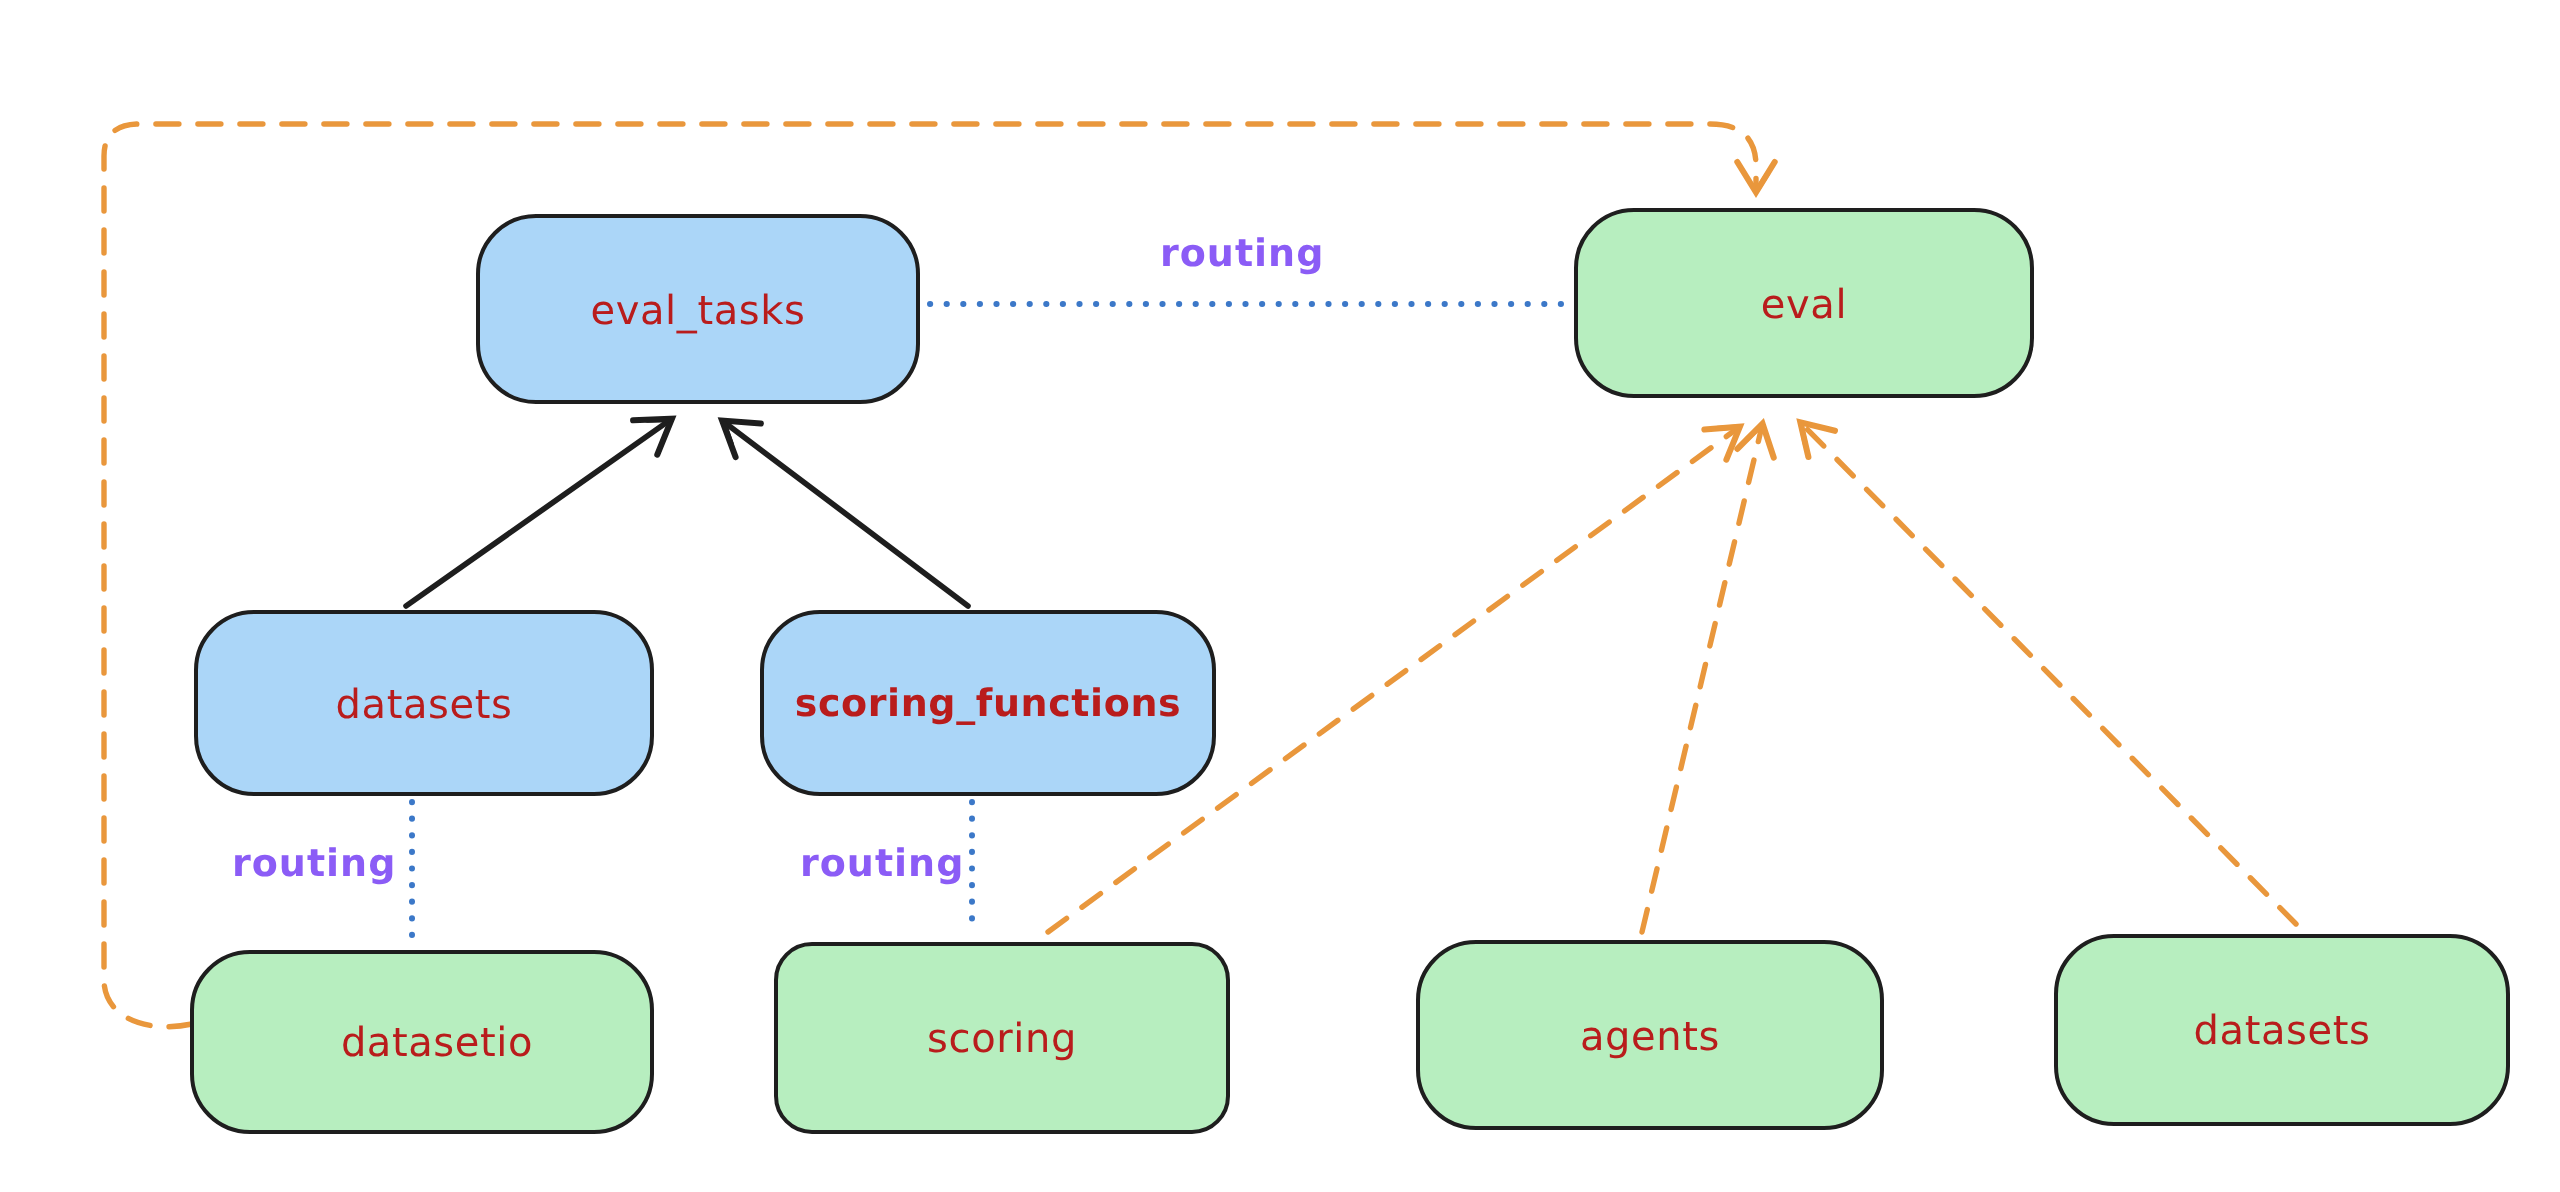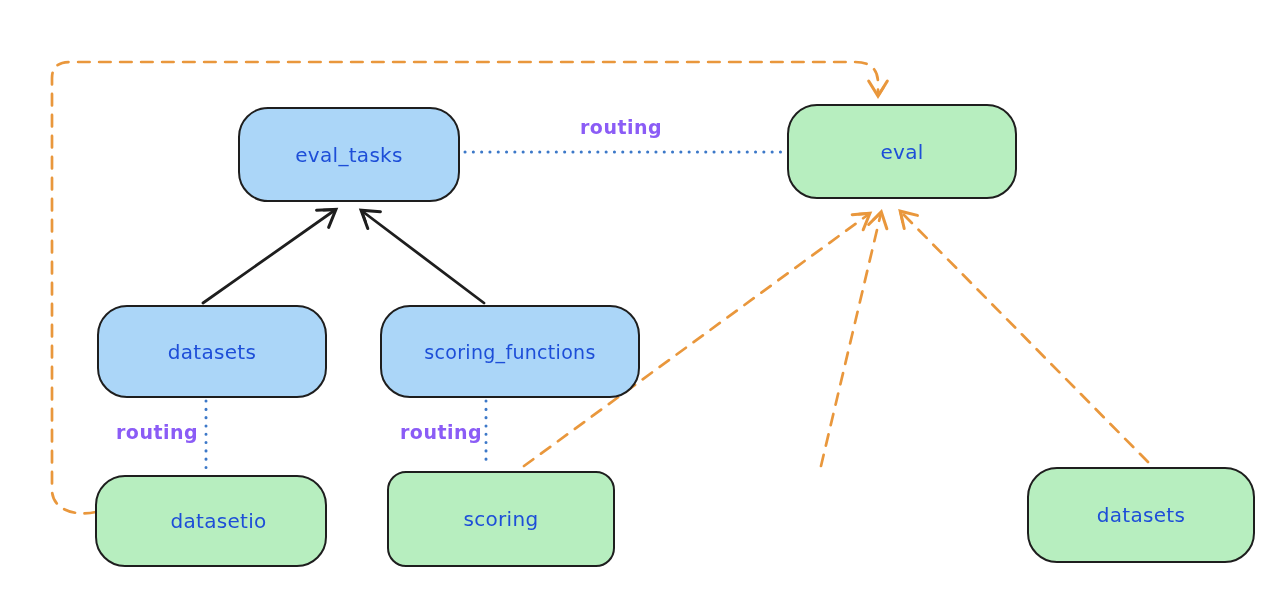--- a/index.html
+++ b/index.html
@@ -22,30 +22,30 @@
   }
   .node {
     position: absolute;
     box-sizing: border-box;
     border: 2.5px solid #1e1e1e;
     border-radius: 30px;
     display: flex;
     align-items: center;
     justify-content: center;
     font-size: 20px;
-    color: #1d4ed8;
+    color: #b91c1c;
     letter-spacing: 0.3px;
   }
   .node.blue  { background: #abd6f8; }
   .node.green { background: #b7eebf; }
 
   #n-eval_tasks        { left: 238px; top: 107px; width: 222px; height: 95px; }
   #n-eval              { left: 787px; top: 104px; width: 230px; height: 95px; }
   #n-datasets          { left:  97px; top: 305px; width: 230px; height: 93px; text-align: center; }
-  #n-scoring_functions { left: 380px; top: 305px; width: 260px; height: 93px; font-size: 19px; }
+  #n-scoring_functions { left: 380px; top: 305px; width: 228px; height: 93px; font-size: 19px; font-weight: bold; }
   #n-datasetio         { left:  95px; top: 475px; width: 232px; height: 92px; padding-left: 15px; }
   #n-scoring           { left: 387px; top: 471px; width: 228px; height: 96px; border-radius: 19px; }
   #n-agents            { left: 708px; top: 470px; width: 234px; height: 95px; }
   #n-inference         { left: 1027px; top: 467px; width: 228px; height: 96px; }
 
   .edge-label {
     position: absolute;
     font-size: 19px;
     font-weight: 600;
     color: #8b5cf6;
@@ -97,20 +97,23 @@
   </div>
   <div class="node blue" id="n-scoring_functions">
     <span>scoring_functions</span>
   </div>
   <div class="node green" id="n-datasetio">
     <span>datasetio</span>
   </div>
   <div class="node green" id="n-scoring">
     <span>scoring</span>
   </div>
+  <div class="node green" id="n-agents">
+    <span>agents</span>
+  </div>
   <div class="node green" id="n-inference">
     <span>datasets</span>
   </div>
 
   <div class="edge-label" id="lbl-routing-top">routing</div>
   <div class="edge-label" id="lbl-routing-left">routing</div>
   <div class="edge-label" id="lbl-routing-mid">routing</div>
 
 </div>
 

